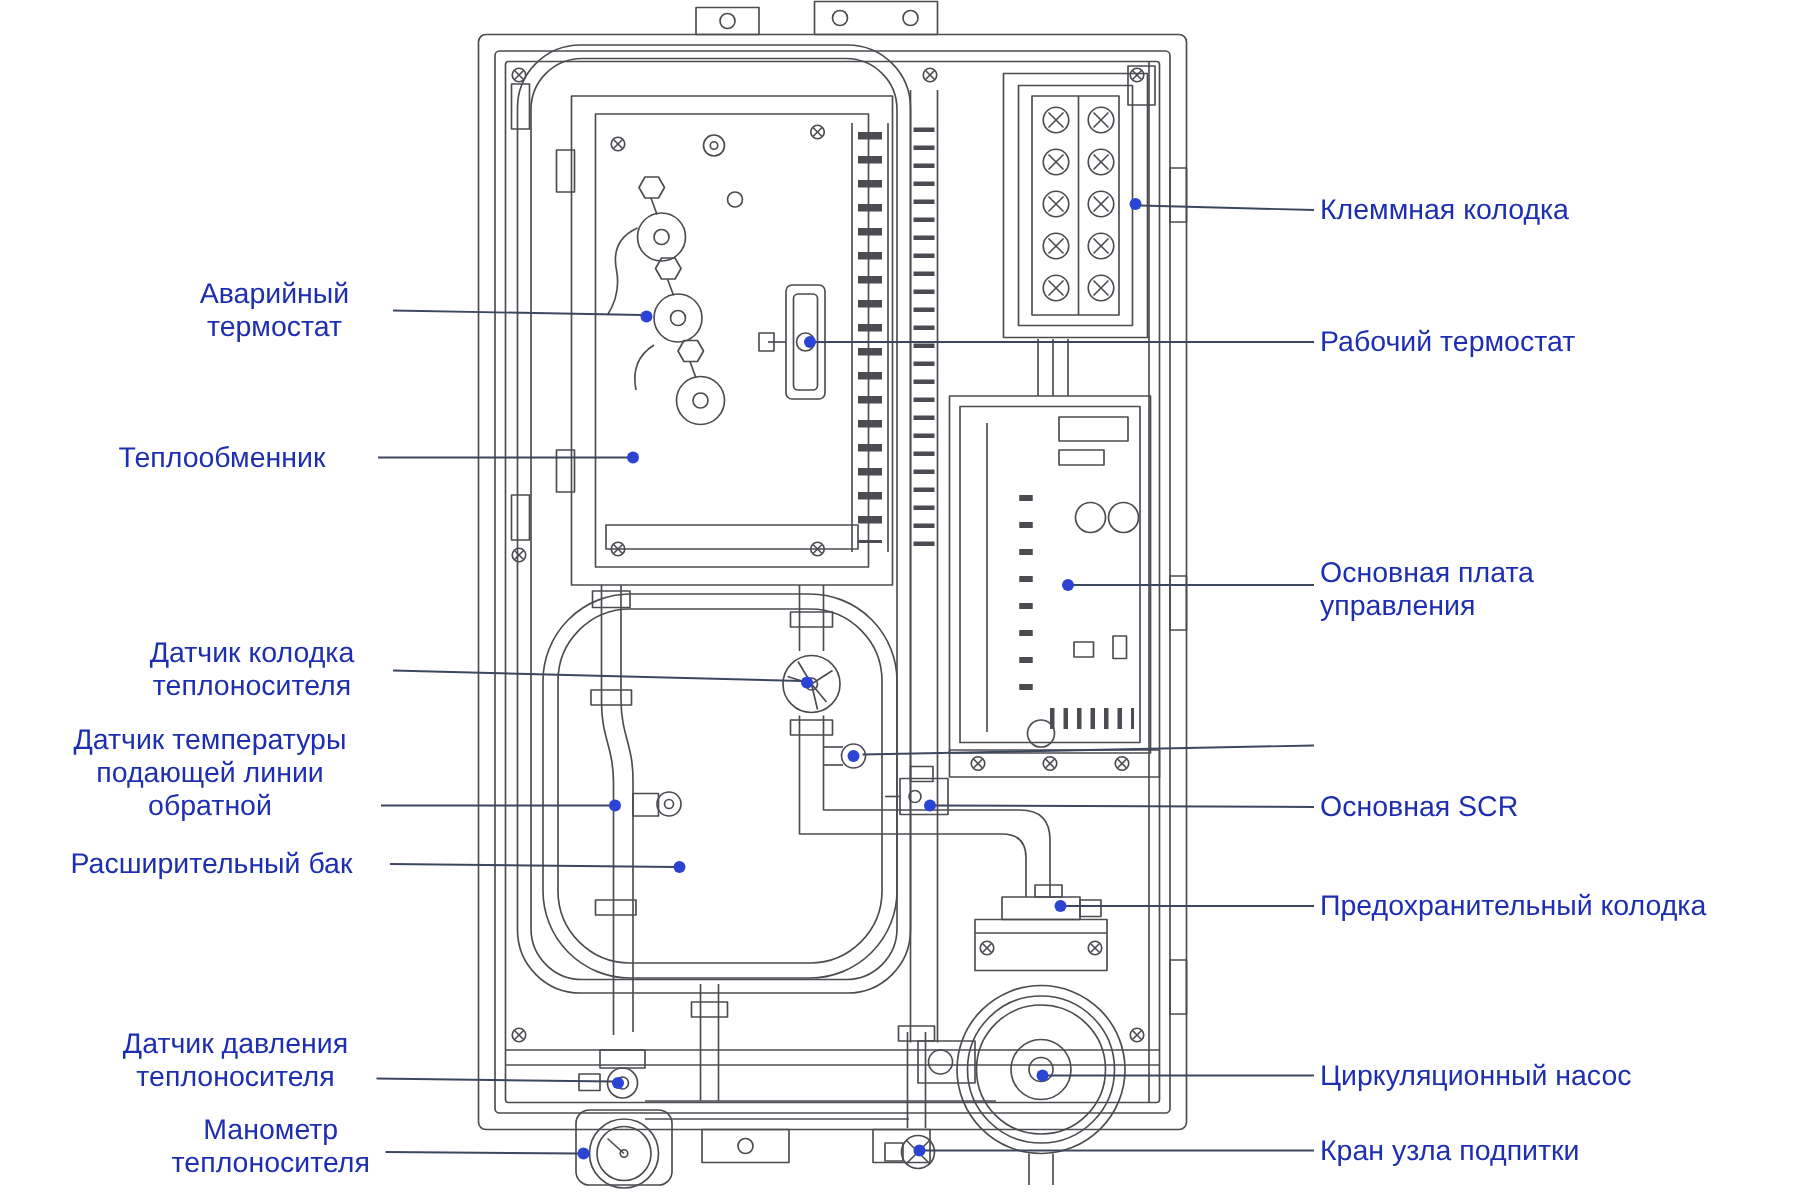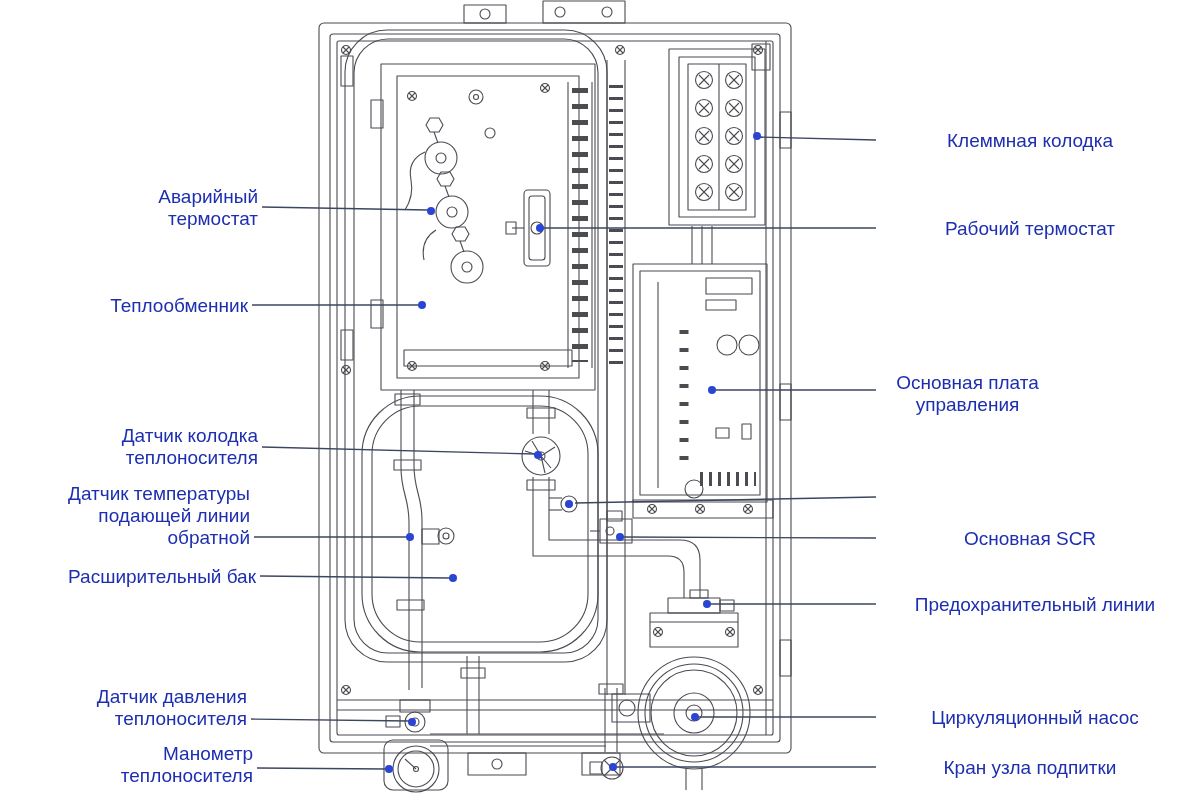--- a/index.html
+++ b/index.html
@@ -5,22 +5,22 @@
   :root{
     --label:#1d2fb0; --leader:#3d4660; --dot:#2b44d4; --stroke:#4b4b52;
   }
   html,body{margin:0;padding:0;width:1200px;height:800px;background:#fff;overflow:hidden}
   .stage{position:relative;width:1200px;height:800px;font-family:"Liberation Sans",sans-serif;background:#fff}
   svg.diagram{position:absolute;left:0;top:0}
   .draw{stroke:var(--stroke);fill:none;stroke-width:1.1;stroke-linejoin:round}
   .leader{stroke:var(--leader);stroke-width:1.3;fill:none}
   .dot{fill:var(--dot);stroke:none}
   .label{position:absolute;color:var(--label);font-size:19px;line-height:22px}
-  .left-label{text-align:right}
-  .right-label{text-align:center}
+  .left-label{text-align:center}
+  .right-label{text-align:left}
 </style>
 </head>
 <body>
 
 <div class="stage">
 
   <svg class="diagram" width="1200" height="800" viewBox="0 0 1200 800">
     <defs>
       <g id="scr-sm">
           <circle r="4.5"></circle>
@@ -301,17 +301,17 @@
   <div class="label left-label" style="right:942px;top:425px;width:180px">Датчик колодка теплоносителя</div>
   <div class="label left-label" style="right:950px;top:483px;width:220px">Датчик температуры подающей линии обратной</div>
   <div class="label left-label" style="right:944px;top:566px;width:230px">Расширительный бак</div>
   <div class="label left-label" style="right:953px;top:686px;width:180px">Датчик давления теплоносителя</div>
   <div class="label left-label" style="right:947px;top:743px;width:145px">Манометр теплоносителя</div>
 
   <div class="label right-label" style="left:880px;top:130px;width:300px">Клеммная колодка</div>
   <div class="label right-label" style="left:880px;top:218px;width:300px">Рабочий термостат</div>
   <div class="label right-label" style="left:880px;top:372px;width:175px">Основная плата управления</div>
   <div class="label right-label" style="left:880px;top:528px;width:300px">Основная SCR</div>
-  <div class="label right-label" style="left:880px;top:594px;width:310px">Предохранительный линии</div>
+  <div class="label right-label" style="left:880px;top:594px;width:310px">Предохранительный колодка</div>
   <div class="label right-label" style="left:880px;top:707px;width:310px">Циркуляционный насос</div>
   <div class="label right-label" style="left:880px;top:757px;width:300px">Кран узла подпитки</div>
 
 </div>
 
 </body></html>

